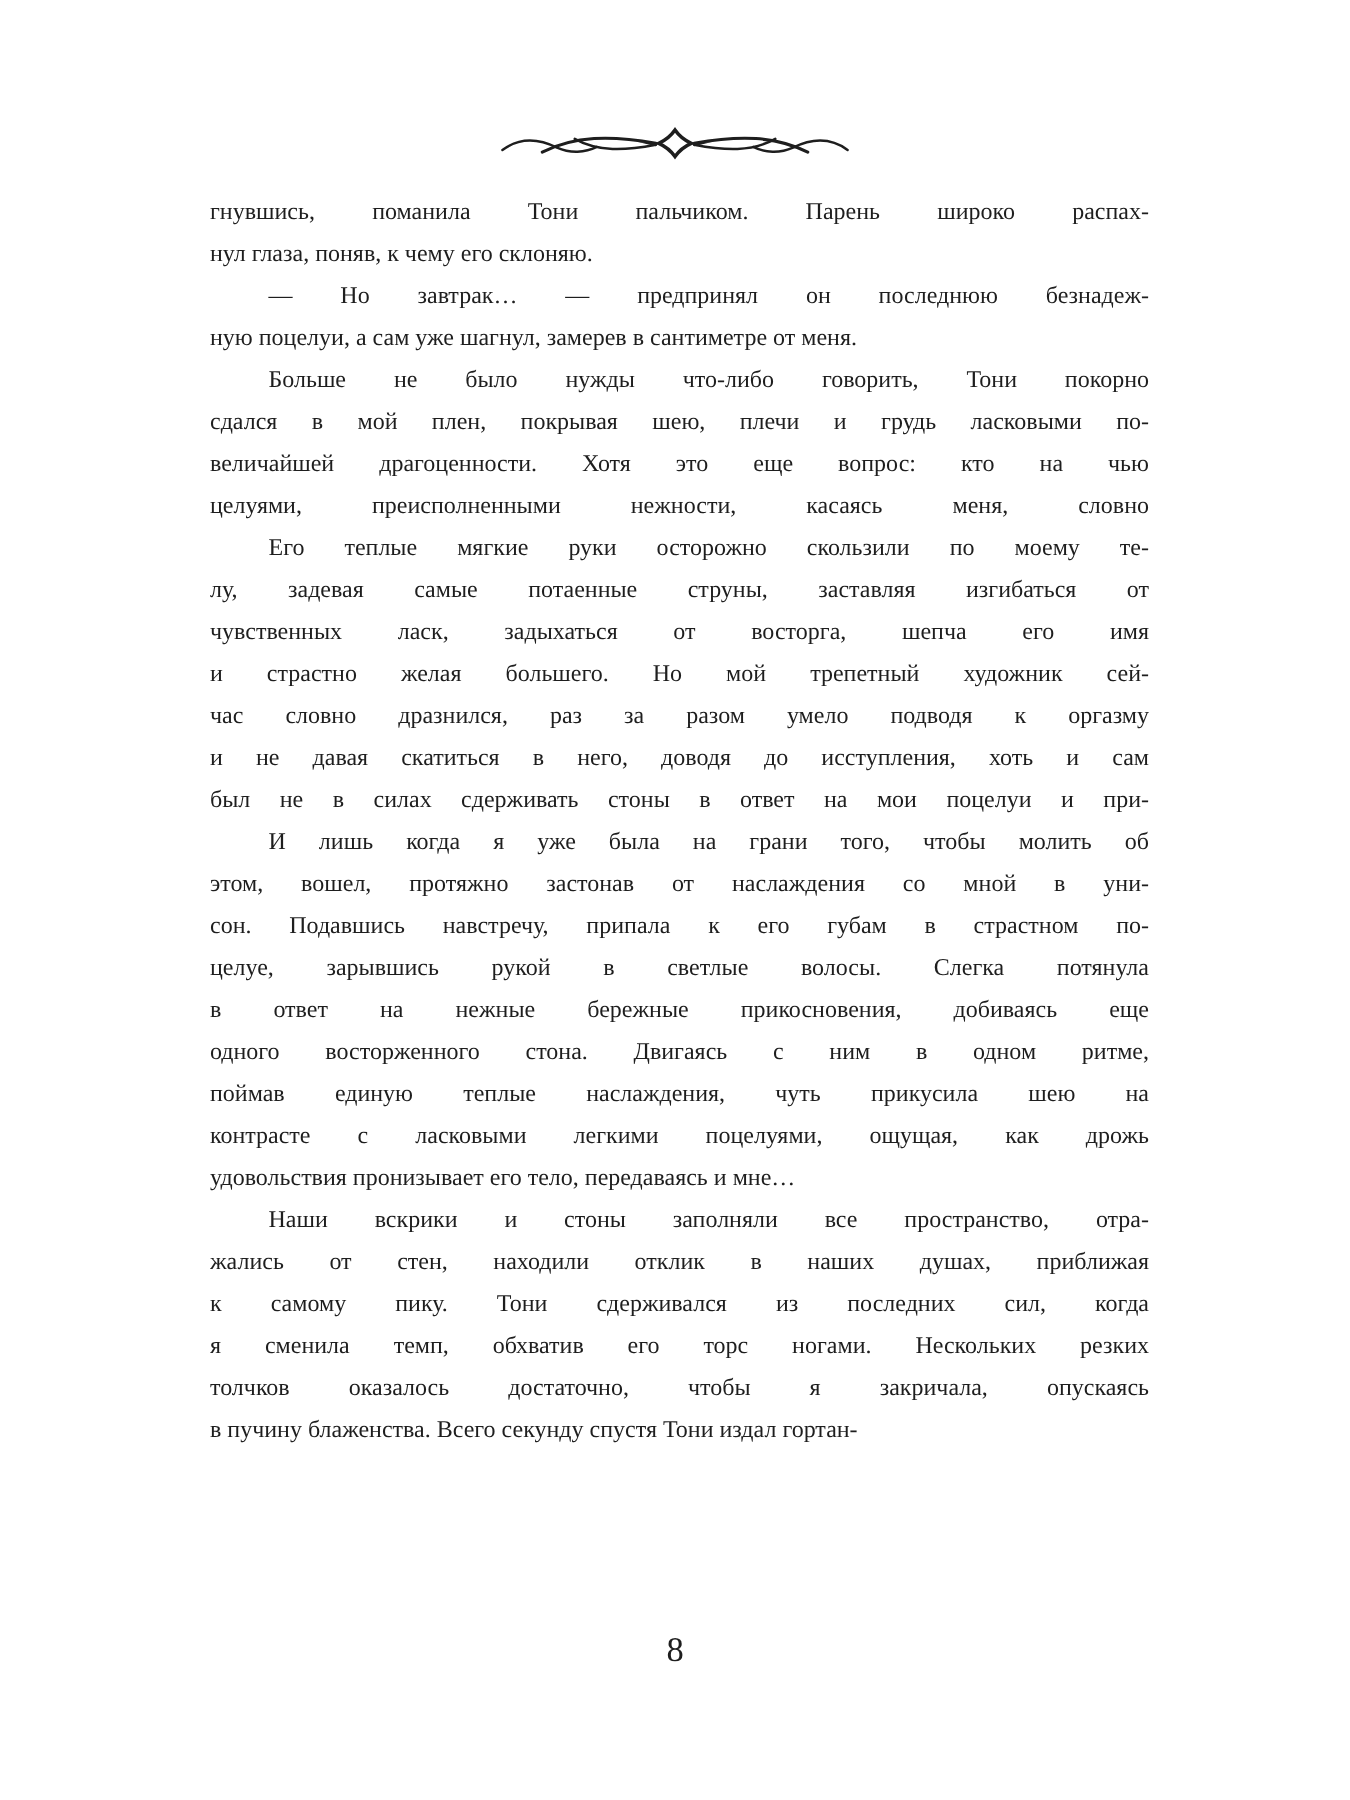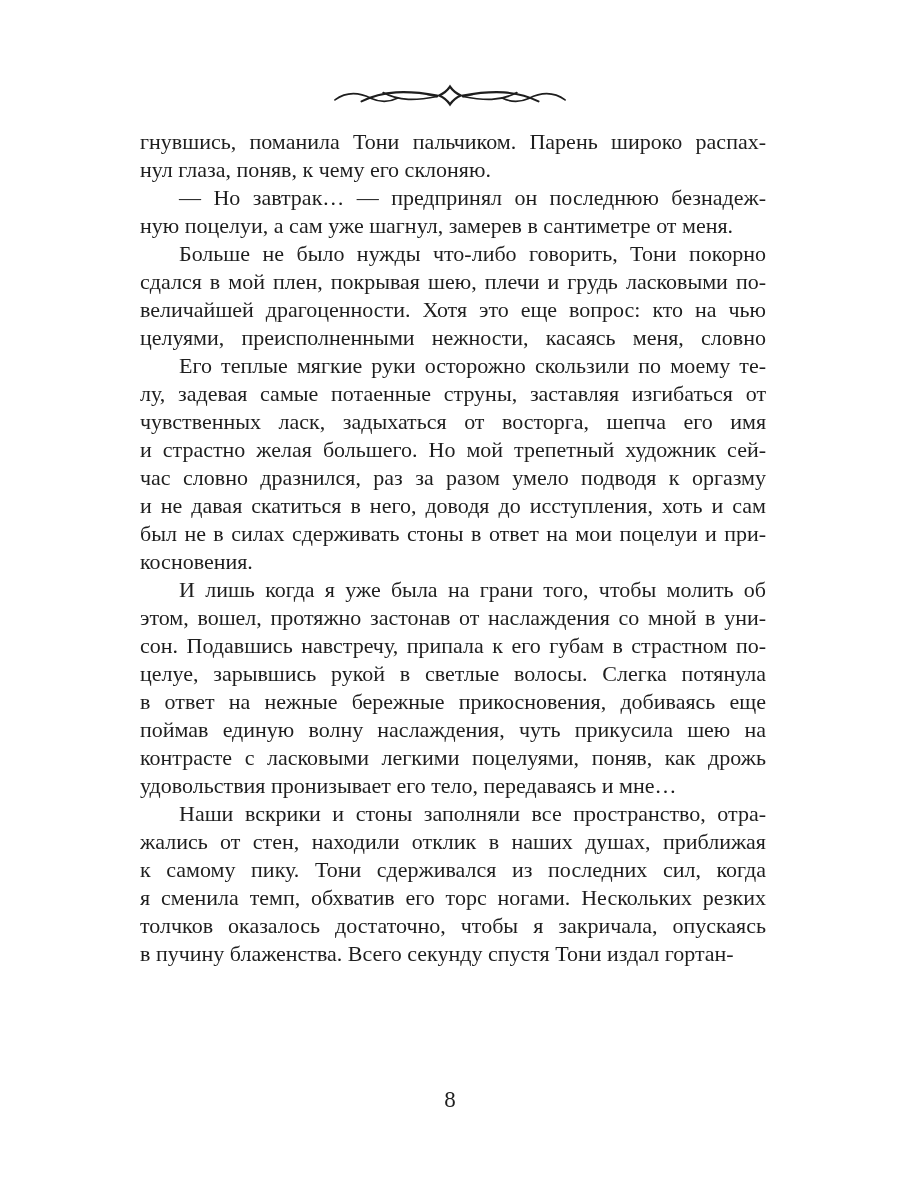--- a/index.html
+++ b/index.html
@@ -22,21 +22,21 @@
     left: 50%;
     transform: translateX(-50%);
     width: 236px;
     height: 26px;
   }
   .text-block {
     position: absolute;
     top: 128px;
     left: 140px;
     width: 626px;
-    font-size: 22px;
+    font-size: 16px;
     line-height: 28px;
     color: #1e1e1e;
   }
   .para { margin: 0; padding: 0; }
   .line {
     text-align: justify;
     text-align-last: justify;
     height: 28px;
     overflow: hidden;
     white-space: nowrap;
@@ -99,30 +99,30 @@
         <div class="line">целуями, преисполненными нежности, касаясь меня, словно</div>
       </div>
       <div class="para">
         <div class="line ind">Его теплые мягкие руки осторожно скользили по моему те-</div>
         <div class="line">лу, задевая самые потаенные струны, заставляя изгибаться от</div>
         <div class="line">чувственных ласк, задыхаться от восторга, шепча его имя</div>
         <div class="line">и страстно желая большего. Но мой трепетный художник сей-</div>
         <div class="line">час словно дразнился, раз за разом умело подводя к оргазму</div>
         <div class="line">и не давая скатиться в него, доводя до исступления, хоть и сам</div>
         <div class="line">был не в силах сдерживать стоны в ответ на мои поцелуи и при-</div>
-        <div class="line last">косновения.</div>
       </div>
       <div class="para">
         <div class="line ind">И лишь когда я уже была на грани того, чтобы молить об</div>
         <div class="line">этом, вошел, протяжно застонав от наслаждения со мной в уни-</div>
         <div class="line">сон. Подавшись навстречу, припала к его губам в страстном по-</div>
         <div class="line">целуе, зарывшись рукой в светлые волосы. Слегка потянула</div>
         <div class="line">в ответ на нежные бережные прикосновения, добиваясь еще</div>
-        <div class="line">поймав единую волну наслаждения, чуть прикусила шею на</div>
-        <div class="line">контрасте с ласковыми легкими поцелуями, поняв, как дрожь</div>
+        <div class="line">одного восторженного стона. Двигаясь с ним в одном ритме,</div>
+        <div class="line">поймав единую теплые наслаждения, чуть прикусила шею на</div>
+        <div class="line">контрасте с ласковыми легкими поцелуями, ощущая, как дрожь</div>
         <div class="line last">удовольствия пронизывает его тело, передаваясь и мне…</div>
       </div>
       <div class="para">
         <div class="line ind">Наши вскрики и стоны заполняли все пространство, отра-</div>
         <div class="line">жались от стен, находили отклик в наших душах, приближая</div>
         <div class="line">к самому пику. Тони сдерживался из последних сил, когда</div>
         <div class="line">я сменила темп, обхватив его торс ногами. Нескольких резких</div>
         <div class="line">толчков оказалось достаточно, чтобы я закричала, опускаясь</div>
         <div class="line last">в пучину блаженства. Всего секунду спустя Тони издал гортан-</div>
       </div>

